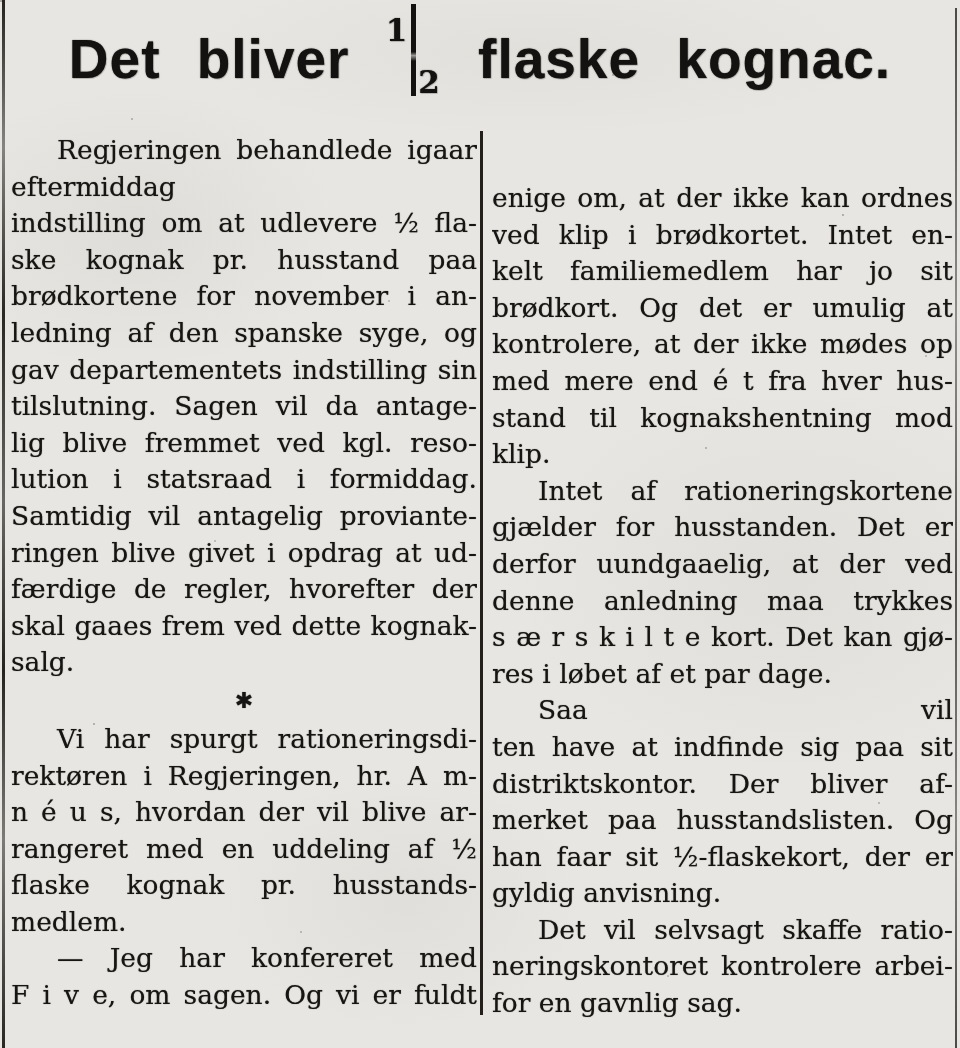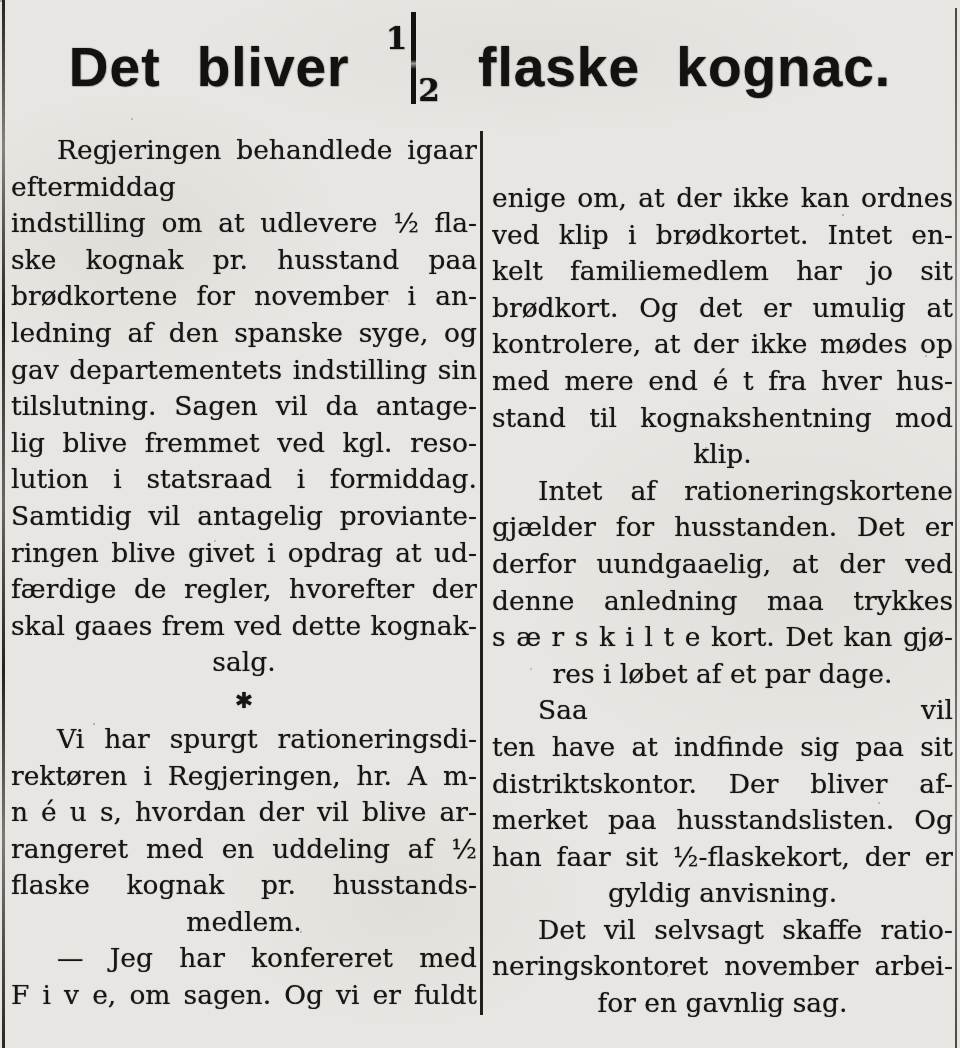--- a/index.html
+++ b/index.html
@@ -47,21 +47,21 @@
   .rule-right {
     left: 955px; top: 8px; width: 2px; height: 1040px;
     background: linear-gradient(180deg,
       rgba(38,35,31,0.8) 0%, rgba(38,35,31,0.45) 30%, rgba(38,35,31,0.75) 55%,
       rgba(38,35,31,0.5) 78%, rgba(38,35,31,0.8) 100%);
   }
   .rule-center { left: 480px; top: 131px; width: 3px; height: 884px; background: #23201c; }
 
   
   .headline {
-    position: absolute; left: 0; right: 0; top: 14px; margin: 8px;
+    position: absolute; left: 0; right: 0; top: 14px; margin: 0;
     text-align: center; white-space: nowrap;
     font-family: "Liberation Sans", sans-serif;
     font-weight: bold;
     font-size: 55px;
     letter-spacing: 1px;
     word-spacing: 20px;
     color: #141210;
     text-shadow: 0 0 1.2px rgba(20,18,16,0.75), 1px 1px 0 rgba(20,18,16,0.12);
   }
   .frac {
@@ -86,21 +86,21 @@
   .col { position: absolute; top: 132px; font-size: 26.5px; }
   .col-left  { left: 11px;  width: 466px; }
   .col-right { left: 492px; width: 461px; margin-top: 48px; }
   .tline {
     height: 36.6px; line-height: 36.6px; overflow: hidden;
     text-align: justify;
     text-shadow: 0 0 1px rgba(23,21,19,0.6);
   }
   .tline::after { content: ""; display: inline-block; width: 100%; height: 0; }
   .tline.ind { text-indent: 46px; }
-  .tline.end { text-align: center; }
+  .tline.end { text-align: left; }
   .tline.end::after { content: none; }
   .tline.sep {
     height: 40px; line-height: 40px;
     text-align: center; text-indent: 0; font-size: 22px;
   }
   .tline.sep::after { content: none; }
 </style>
 </head>
 <body>
 
@@ -154,16 +154,16 @@
       <div class="tline">denne anledning maa trykkes</div>
       <div class="tline">s æ r s k i l t e kort. Det kan gjø-</div>
       <div class="tline end">res i løbet af et par dage.</div>
       <div class="tline ind">Saa vil husstandsrepræsentan-</div>
       <div class="tline">ten have at indfinde sig paa sit</div>
       <div class="tline">distriktskontor. Der bliver af-</div>
       <div class="tline">merket paa husstandslisten. Og</div>
       <div class="tline">han faar sit ½-flaskekort, der er</div>
       <div class="tline end">gyldig anvisning.</div>
       <div class="tline ind">Det vil selvsagt skaffe ratio-</div>
-      <div class="tline">neringskontoret november arbei-</div>
+      <div class="tline">neringskontoret kontrolere arbei-</div>
       <div class="tline end">for en gavnlig sag.</div>
     </div>
 </div>
 
 </body></html>

